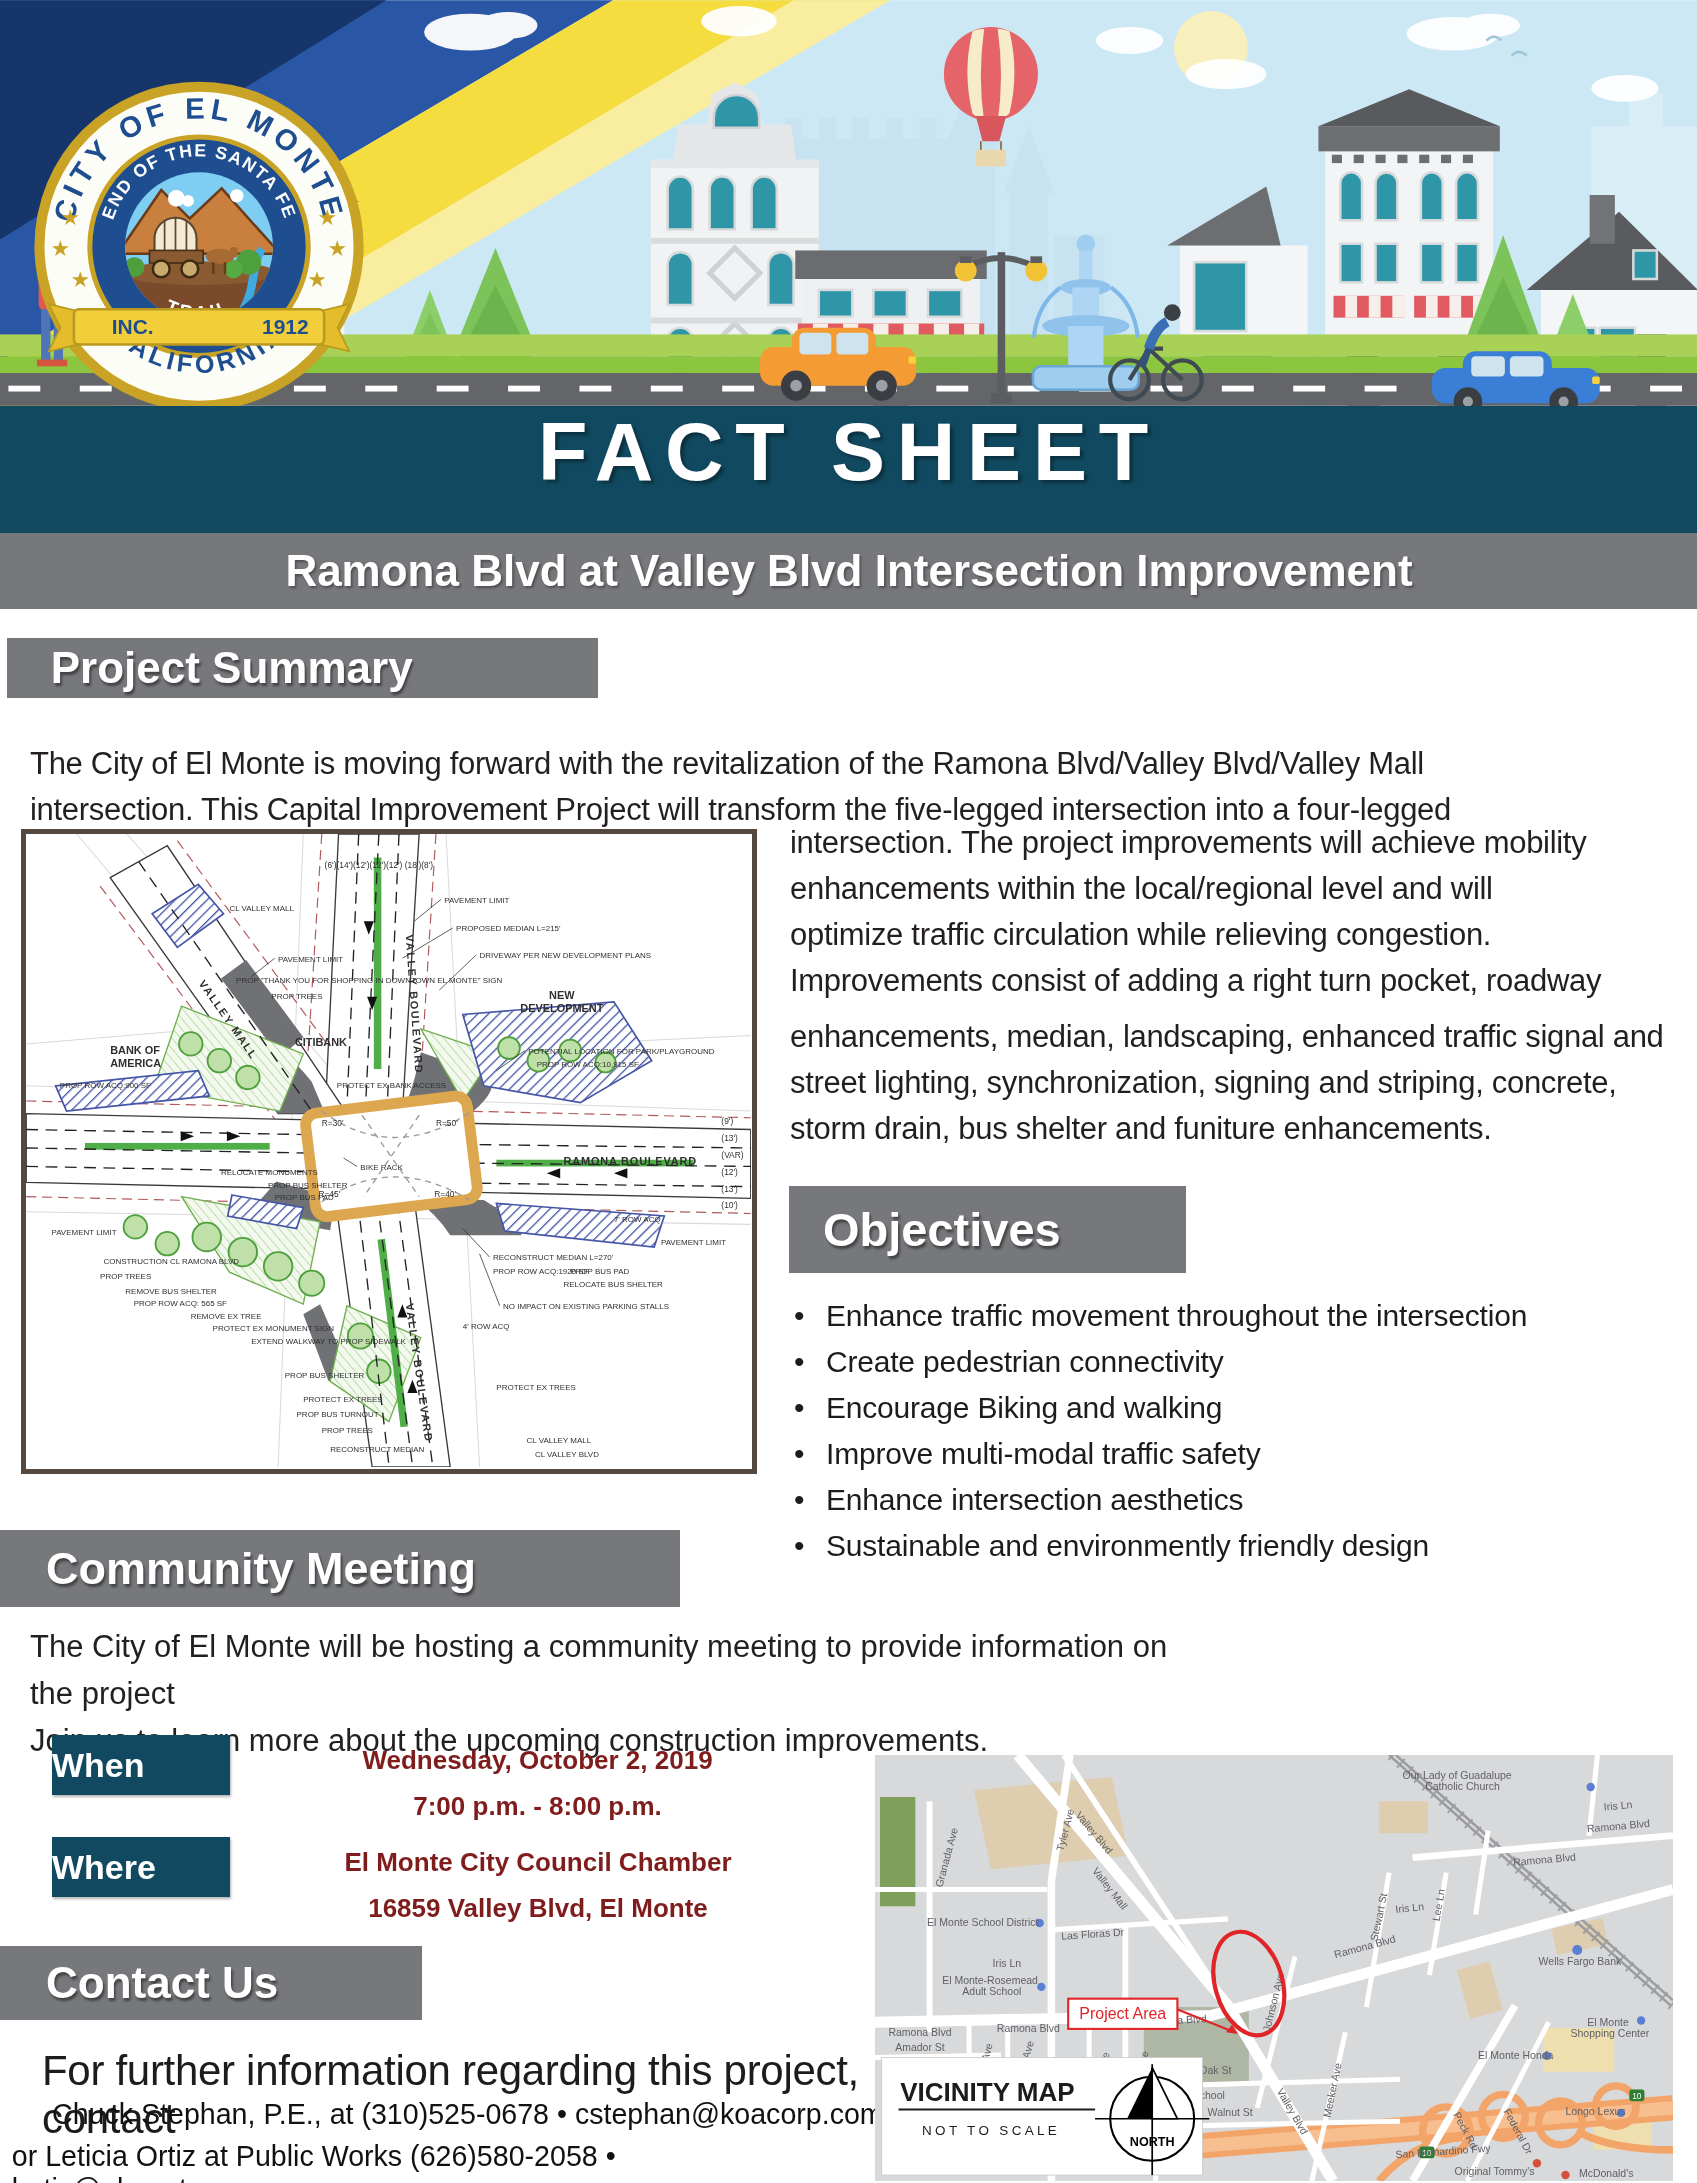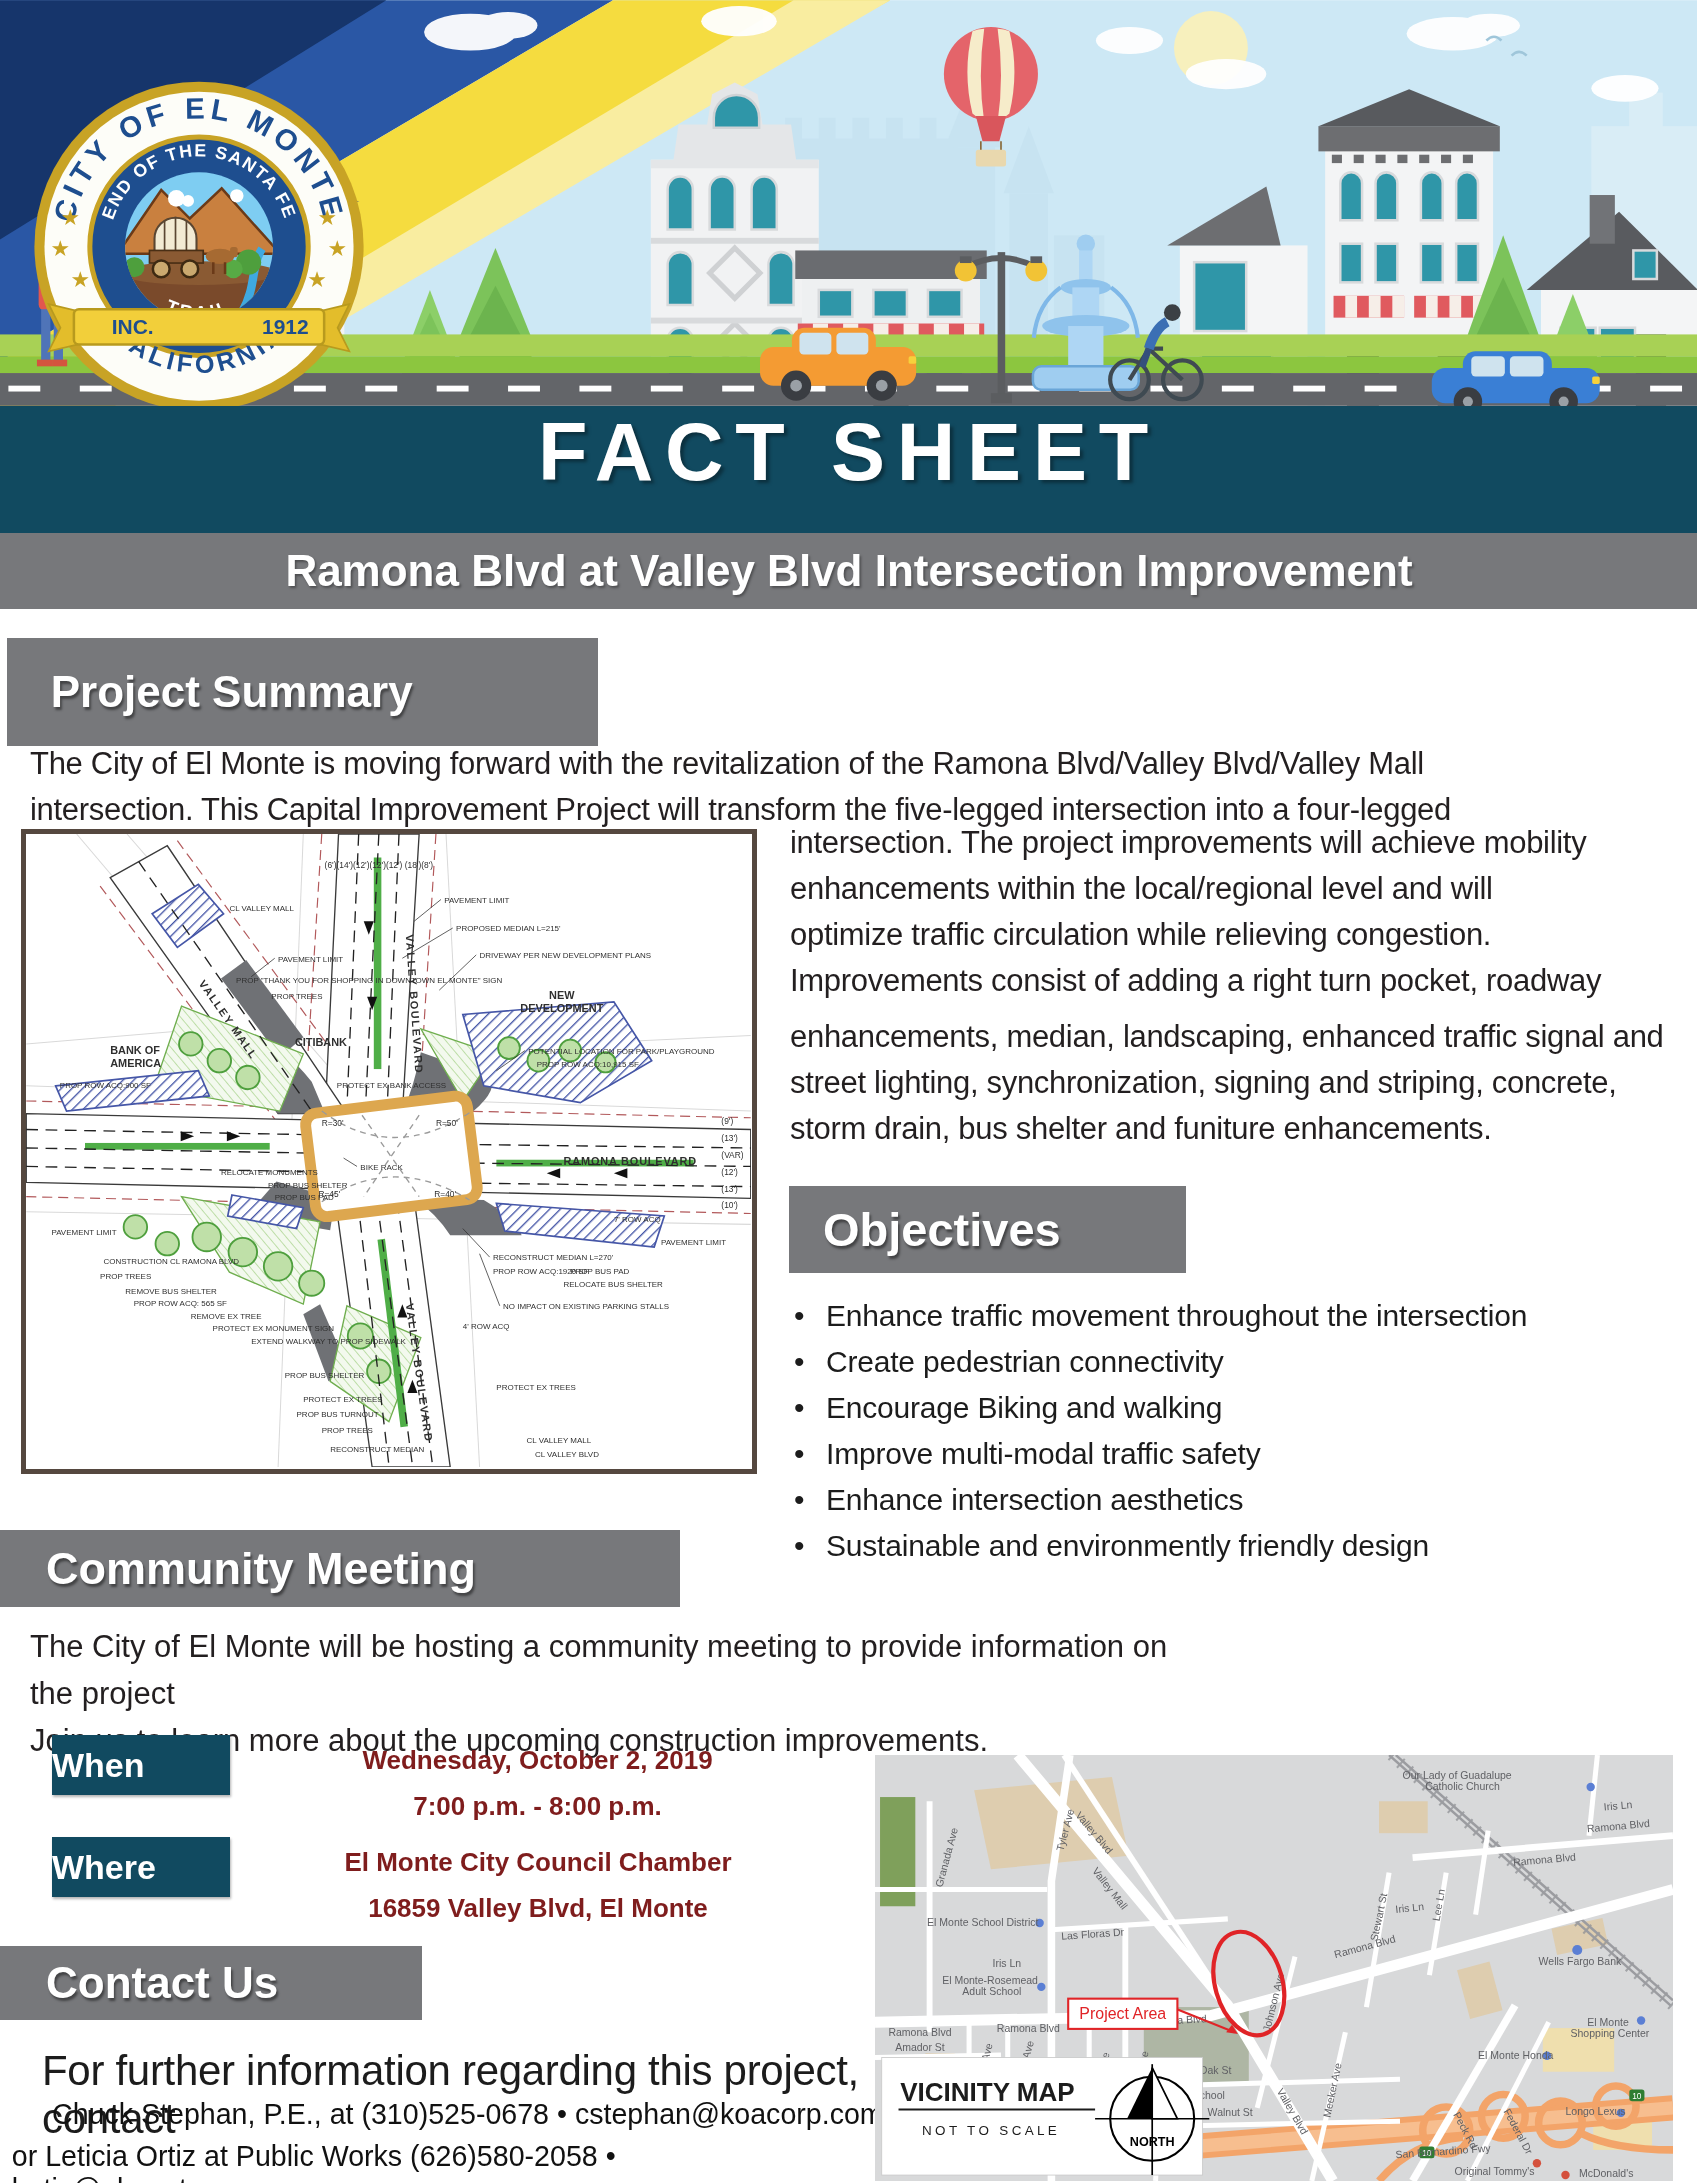--- a/index.html
+++ b/index.html
@@ -6,21 +6,21 @@
   body{width:1698px;height:2183px;position:relative;font-family:"Liberation Sans",sans-serif;color:#231f20;}
   .page{position:absolute;inset:0;width:1698px;height:2183px;overflow:hidden;background:#fff;}
   .abs{position:absolute;}
   
   .title-band{left:0;top:406px;width:1698px;height:128px;background:#114a60;display:flex;align-items:flex-start;justify-content:center;}
   .title-band h1{margin:0;color:#fff;font-size:81px;font-weight:700;letter-spacing:11.8px;text-shadow:3.4px 3.4px 3.4px rgba(0,0,0,.35);}
   .subtitle-band{left:0;top:533px;width:1698px;height:76px;background:#77787b;display:flex;align-items:center;justify-content:center;}
   .subtitle-band h2{margin:0;color:#fff;font-size:44px;font-weight:700;text-shadow:1.7px 1.7px 2.5px rgba(0,0,0,.35);}
   
   .h-box{background:#77787b;color:#fff;font-weight:700;display:flex;align-items:center;text-shadow:1.7px 2.5px 2.5px rgba(0,0,0,.45);}
-  .hb-summary{left:6.7px;top:638px;width:547px;height:108px;font-size:44px;padding-left:44px;}
+  .hb-summary{left:6.7px;top:638px;width:547px;height:60px;font-size:44px;padding-left:44px;}
   .hb-objectives{left:789px;top:1186px;width:363px;height:87px;font-size:47px;padding-left:34px;}
   .hb-meeting{left:0;top:1530px;width:634px;height:77px;font-size:45px;padding-left:46px;}
   .hb-contact{left:0;top:1946px;width:376px;height:74px;font-size:44px;padding-left:46px;}
   
   .para{font-size:31px;line-height:46px;color:#231f20;letter-spacing:-0.3px;}
   .intro{left:30px;top:741px;width:1646px;}
   .wrapcol{left:790px;top:820px;width:903px;}
   .wrapcol .p2{margin-top:10px;}
   .bullets{left:794px;top:1293px;width:898px;font-size:30px;line-height:46px;color:#1c1c1c;letter-spacing:-0.2px;}
   .bullets .row{white-space:nowrap;}

